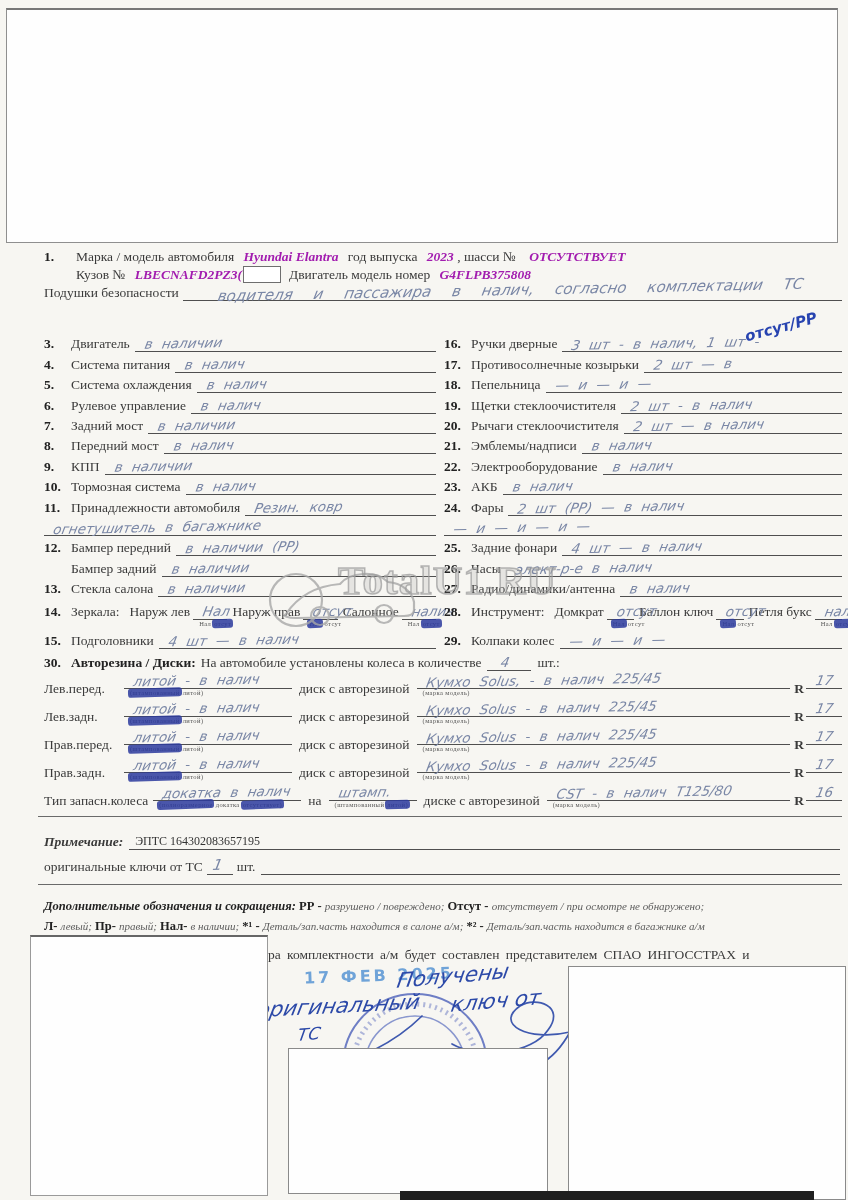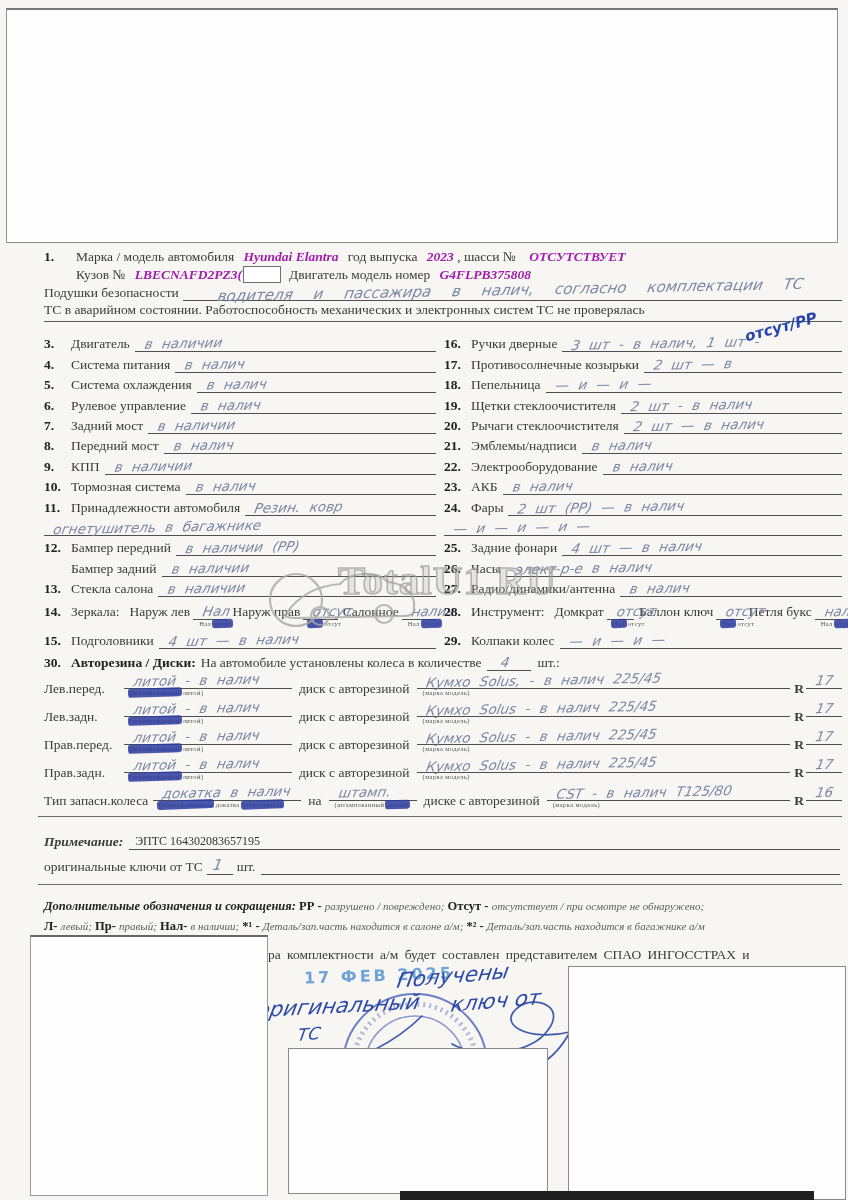--- a/index.html
+++ b/index.html
@@ -109,21 +109,20 @@
         <span class="isp"></span><span>Кузов №</span>
         <span class="bi g6">LBECNAFD2PZ3(</span><span class="sbox b1"></span><span>Двигатель модель номер</span>
         <span class="bi g6">G4FLPB375808</span>
       </div>
       <div class="airrow">
         <span style="white-space:nowrap;margin-right:4px;">Подушки безопасности</span>
         <span class="fill">
           <i class="hw" style="font-size:15px;word-spacing:16px;left:36px;bottom:1px;">водителя и пассажира в налич, согласно комплектации ТС</i>
         </span>
       </div>
-      <span class="l5">ТС в аварийном состоянии.  Работоспособность механических и электронных систем ТС не проверялась</span>
     </div>
 
     <div class="col col-left" id="col-left">
         <div class="frow">
           <span class="num">3.</span>
           <span class="lbl">Двигатель</span>
           <span class="fill">
             <i class="hw">в наличии</i>
           </span>
         </div>

